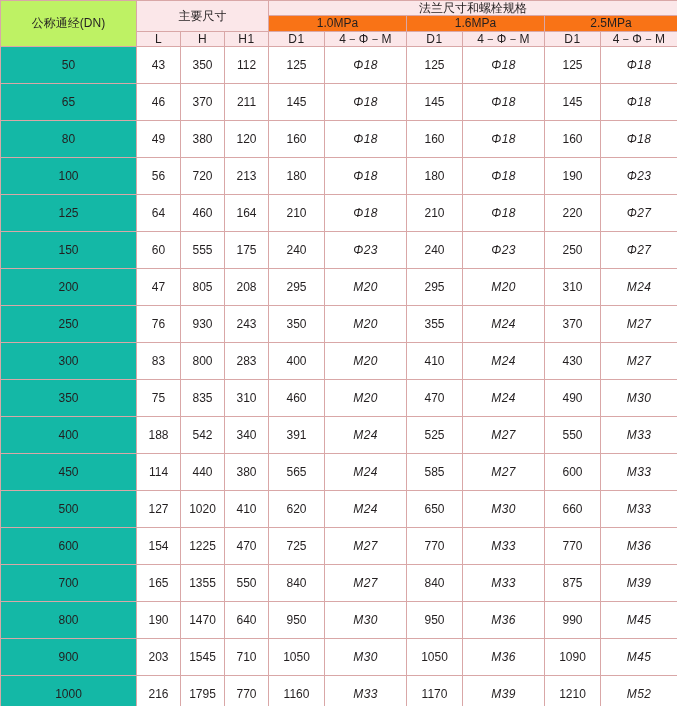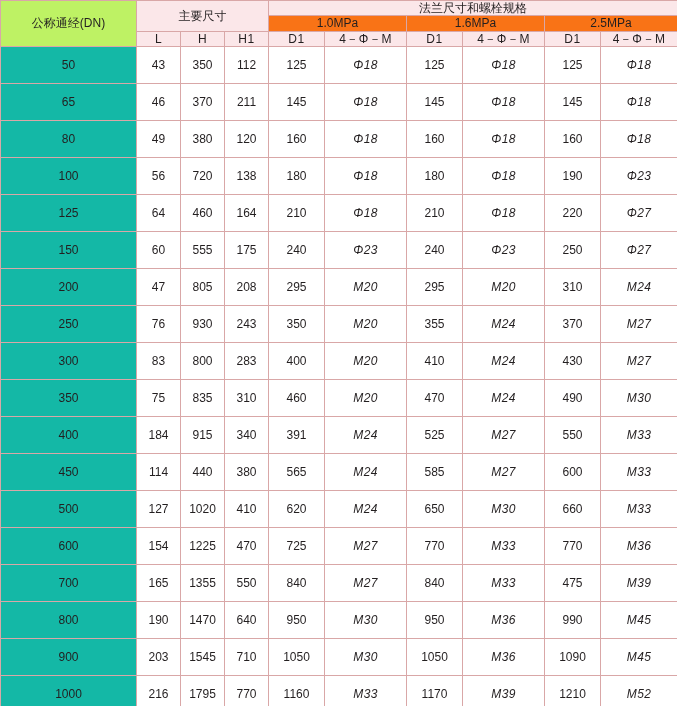--- a/index.html
+++ b/index.html
@@ -133,21 +133,21 @@
         <td class="cell bolt">Φ18</td>
         <td class="cell">160</td>
         <td class="cell bolt">Φ18</td>
         <td class="cell">160</td>
         <td class="cell bolt">Φ18</td>
       </tr>
       <tr>
         <td class="cell cell-dn">100</td>
         <td class="cell">56</td>
         <td class="cell">720</td>
-        <td class="cell">138</td>
+        <td class="cell">213</td>
         <td class="cell">180</td>
         <td class="cell bolt">Φ18</td>
         <td class="cell">180</td>
         <td class="cell bolt">Φ18</td>
         <td class="cell">190</td>
         <td class="cell bolt">Φ23</td>
       </tr>
       <tr>
         <td class="cell cell-dn">125</td>
         <td class="cell">64</td>
@@ -215,22 +215,22 @@
         <td class="cell">310</td>
         <td class="cell">460</td>
         <td class="cell bolt">M20</td>
         <td class="cell">470</td>
         <td class="cell bolt">M24</td>
         <td class="cell">490</td>
         <td class="cell bolt">M30</td>
       </tr>
       <tr>
         <td class="cell cell-dn">400</td>
-        <td class="cell">184</td>
-        <td class="cell">915</td>
+        <td class="cell">188</td>
+        <td class="cell">542</td>
         <td class="cell">340</td>
         <td class="cell">391</td>
         <td class="cell bolt">M24</td>
         <td class="cell">525</td>
         <td class="cell bolt">M27</td>
         <td class="cell">550</td>
         <td class="cell bolt">M33</td>
       </tr>
       <tr>
         <td class="cell cell-dn">450</td>
@@ -270,21 +270,21 @@
       </tr>
       <tr>
         <td class="cell cell-dn">700</td>
         <td class="cell">165</td>
         <td class="cell">1355</td>
         <td class="cell">550</td>
         <td class="cell">840</td>
         <td class="cell bolt">M27</td>
         <td class="cell">840</td>
         <td class="cell bolt">M33</td>
-        <td class="cell">475</td>
+        <td class="cell">875</td>
         <td class="cell bolt">M39</td>
       </tr>
       <tr>
         <td class="cell cell-dn">800</td>
         <td class="cell">190</td>
         <td class="cell">1470</td>
         <td class="cell">640</td>
         <td class="cell">950</td>
         <td class="cell bolt">M30</td>
         <td class="cell">950</td>

